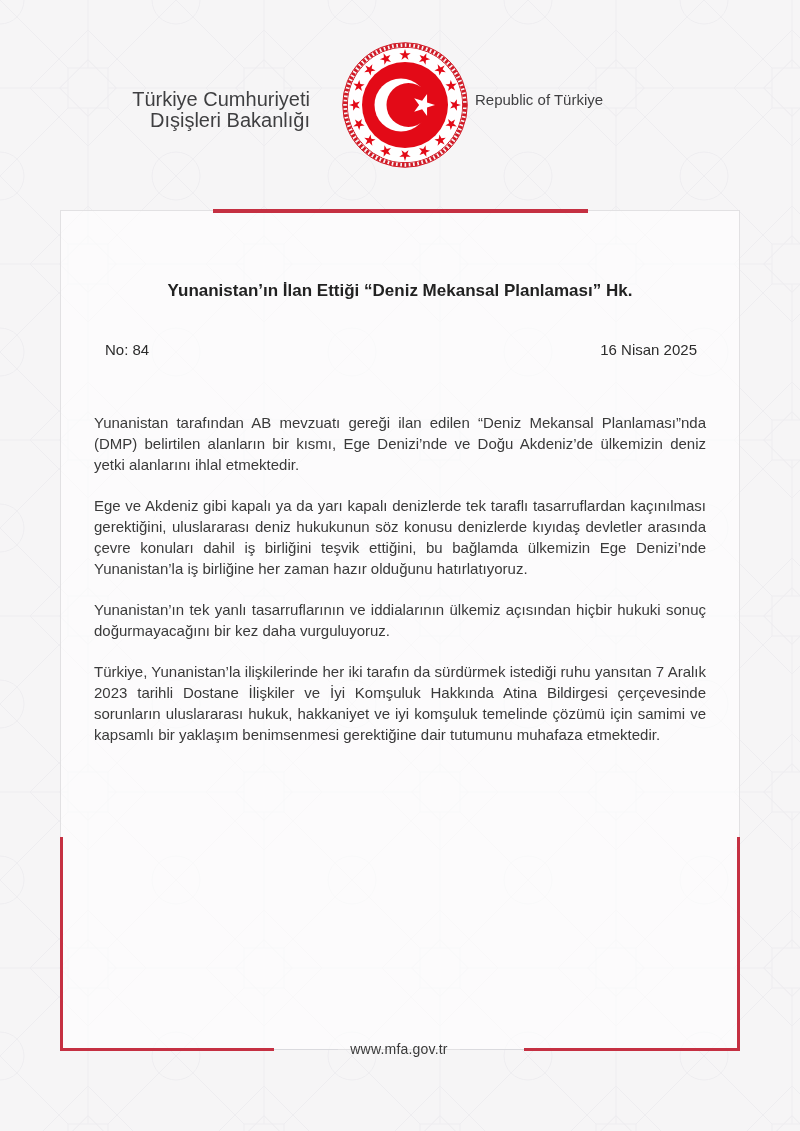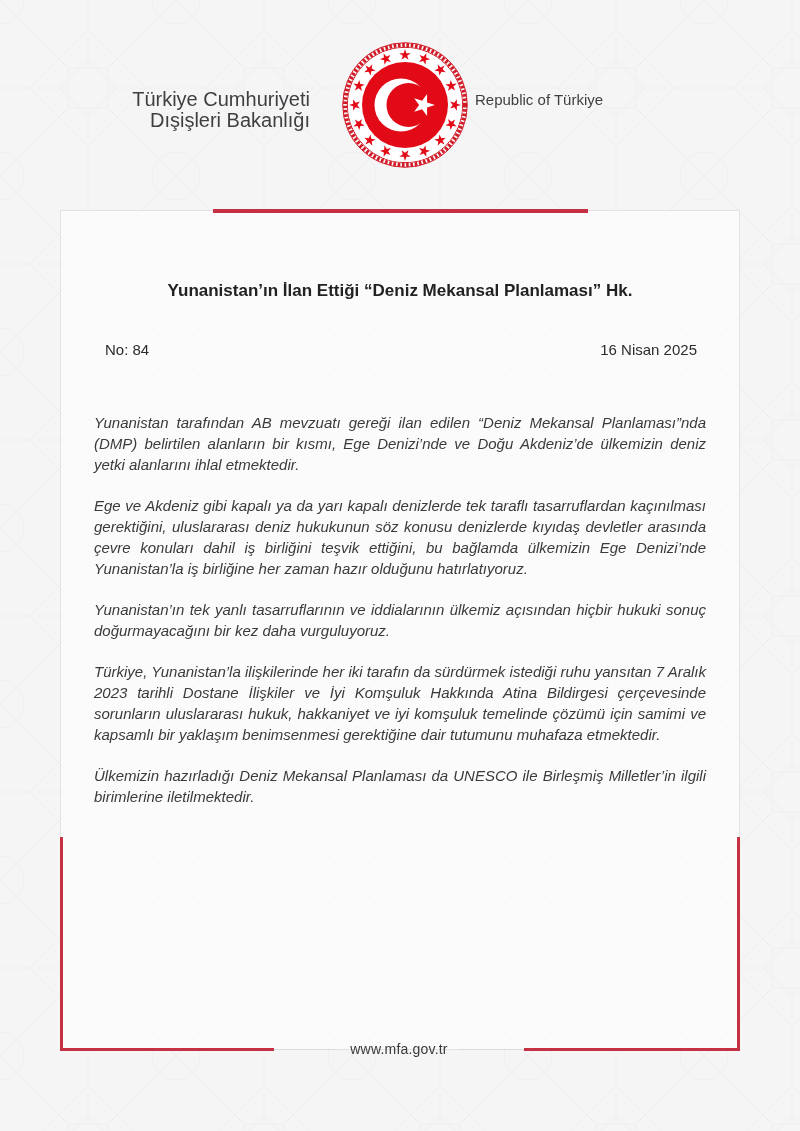--- a/index.html
+++ b/index.html
@@ -55,21 +55,21 @@
   }
   .meta-row{
     position:absolute;top:130px;left:44px;right:42px;
     display:flex;justify-content:space-between;
     font-size:15px;font-weight:normal;color:#2c2c2c;
   }
   .body-text{
     position:absolute;top:201px;left:33px;right:33px;
     font-size:15px;line-height:21px;text-align:justify;color:#3a3a3a;
   }
-  .body-text p{margin:0 0 20px 0;font-style:italic;}
+  .body-text p{margin:0 0 20px 0;}
 
   
   .footer-rule{
     position:absolute;left:-1px;right:-1px;bottom:-10px;height:20px;
     display:flex;align-items:center;
   }
   .footer-rule .red-seg{height:3px;background:var(--accent,#c53042);}
   .footer-rule .red-seg.l{width:214px;}
   .footer-rule .red-seg.r{width:216px;}
   .footer-rule .grey-seg{flex:1;height:1px;background:#dadade;}
@@ -161,21 +161,20 @@
     <div class="meta-row">
       <span>No: 84</span>
       <span>16 Nisan 2025</span>
     </div>
 
     <div class="body-text">
       <p>Yunanistan tarafından AB mevzuatı gereği ilan edilen “Deniz Mekansal Planlaması”nda (DMP) belirtilen alanların bir kısmı, Ege Denizi’nde ve Doğu Akdeniz’de ülkemizin deniz yetki alanlarını ihlal etmektedir.</p>
       <p>Ege ve Akdeniz gibi kapalı ya da yarı kapalı denizlerde tek taraflı tasarruflardan kaçınılması gerektiğini, uluslararası deniz hukukunun söz konusu denizlerde kıyıdaş devletler arasında çevre konuları dahil iş birliğini teşvik ettiğini, bu bağlamda ülkemizin Ege Denizi’nde Yunanistan’la iş birliğine her zaman hazır olduğunu hatırlatıyoruz.</p>
       <p>Yunanistan’ın tek yanlı tasarruflarının ve iddialarının ülkemiz açısından hiçbir hukuki sonuç doğurmayacağını bir kez daha vurguluyoruz.</p>
       <p>Türkiye, Yunanistan’la ilişkilerinde her iki tarafın da sürdürmek istediği ruhu yansıtan 7 Aralık 2023 tarihli Dostane İlişkiler ve İyi Komşuluk Hakkında Atina Bildirgesi çerçevesinde sorunların uluslararası hukuk, hakkaniyet ve iyi komşuluk temelinde çözümü için samimi ve kapsamlı bir yaklaşım benimsenmesi gerektiğine dair tutumunu muhafaza etmektedir.</p>
-      <p>Ülkemizin hazırladığı Deniz Mekansal Planlaması da UNESCO ile Birleşmiş Milletler’in ilgili birimlerine iletilmektedir.</p>
     </div>
 
     <div class="footer-rule">
       <div class="red-seg l"></div>
       <div class="grey-seg"></div>
       <span class="site">www.mfa.gov.tr</span>
       <div class="grey-seg"></div>
       <div class="red-seg r"></div>
     </div>
   </div>

